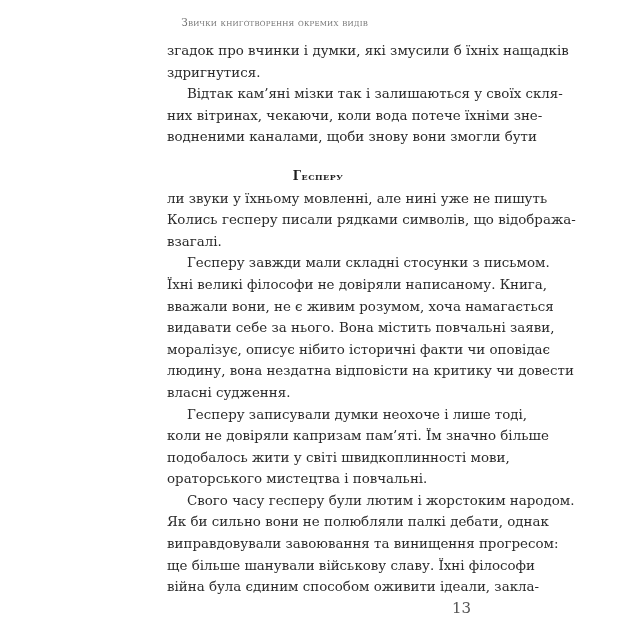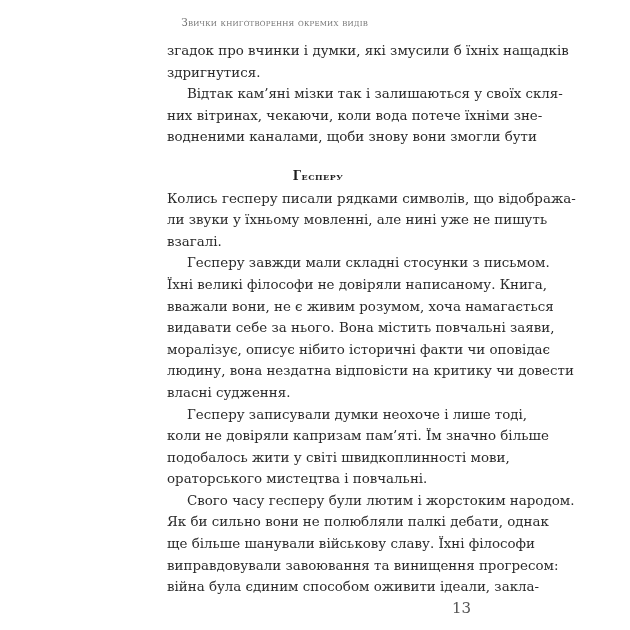--- a/index.html
+++ b/index.html
@@ -41,43 +41,43 @@
         </p>
         <p>
           <span class="line" style="text-indent: 20px;">Відтак кам’яні мізки так і залишаються у своїх скля-</span>
           <span class="line">них вітринах, чекаючи, коли вода потече їхніми зне-</span>
           <span class="line">водненими каналами, щоби знову вони змогли бути</span>
         </p>
       </div>
     <div class="heading">Гесперу</div>
     <div id="after">
         <p>
+          <span class="line">ли звуки у їхньому мовленні, але нині уже не пишуть</span>
           <span class="line">Колись гесперу писали рядками символів, що відобража-</span>
-          <span class="line">ли звуки у їхньому мовленні, але нині уже не пишуть</span>
           <span class="line last">взагалі.</span>
         </p>
         <p>
           <span class="line" style="text-indent: 20px;">Гесперу завжди мали складні стосунки з письмом.</span>
           <span class="line">Їхні великі філософи не довіряли написаному. Книга,</span>
           <span class="line">вважали вони, не є живим розумом, хоча намагається</span>
           <span class="line">видавати себе за нього. Вона містить повчальні заяви,</span>
           <span class="line">моралізує, описує нібито історичні факти чи оповідає</span>
           <span class="line">людину, вона нездатна відповісти на критику чи довести</span>
           <span class="line last">власні судження.</span>
         </p>
         <p>
           <span class="line" style="text-indent: 20px;">Гесперу записували думки неохоче і лише тоді,</span>
           <span class="line">коли не довіряли капризам пам’яті. Їм значно більше</span>
           <span class="line">подобалось жити у світі швидкоплинності мови,</span>
           <span class="line last">ораторського мистецтва і повчальні.</span>
         </p>
         <p>
           <span class="line" style="text-indent: 20px;">Свого часу гесперу були лютим і жорстоким народом.</span>
           <span class="line">Як би сильно вони не полюбляли палкі дебати, однак</span>
+          <span class="line">виправдовували завоювання та винищення прогресом:</span>
           <span class="line">ще більше шанували військову славу. Їхні філософи</span>
-          <span class="line">виправдовували завоювання та винищення прогресом:</span>
           <span class="line">війна була єдиним способом оживити ідеали, закла-</span>
         </p>
       </div>
   </div>
 
   <div class="folio">13</div>
 </div>
 
 </body></html>

